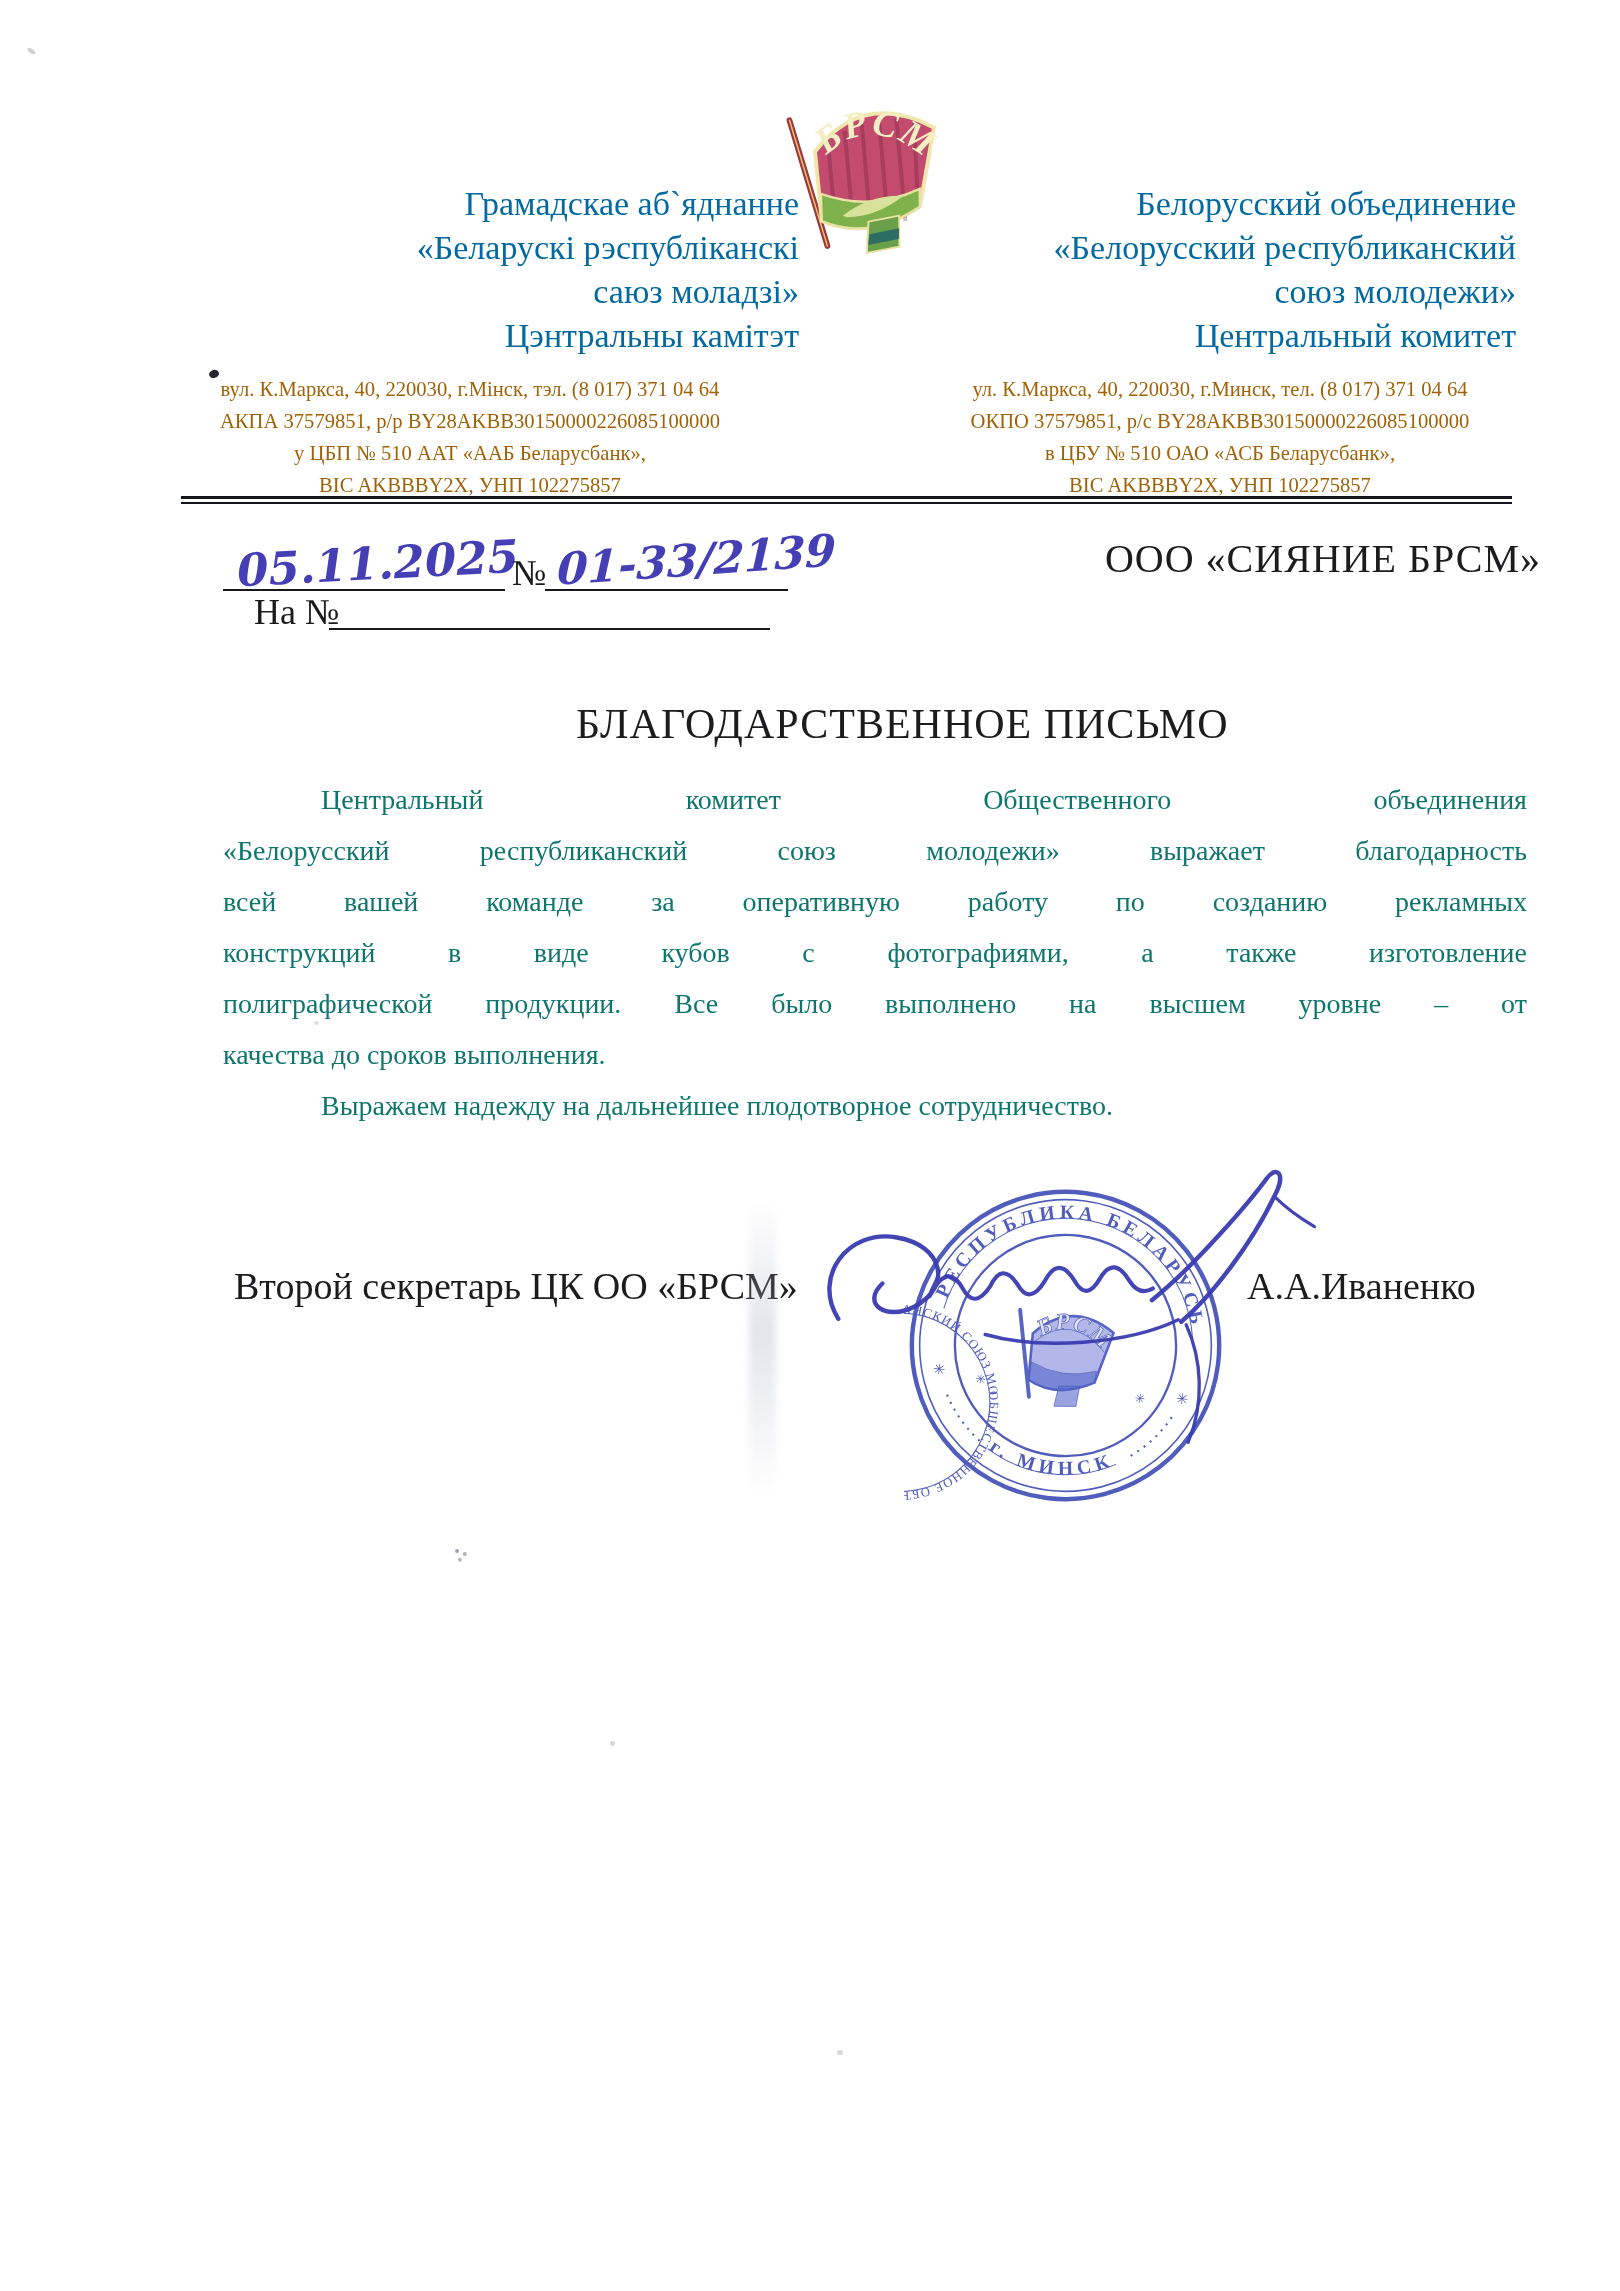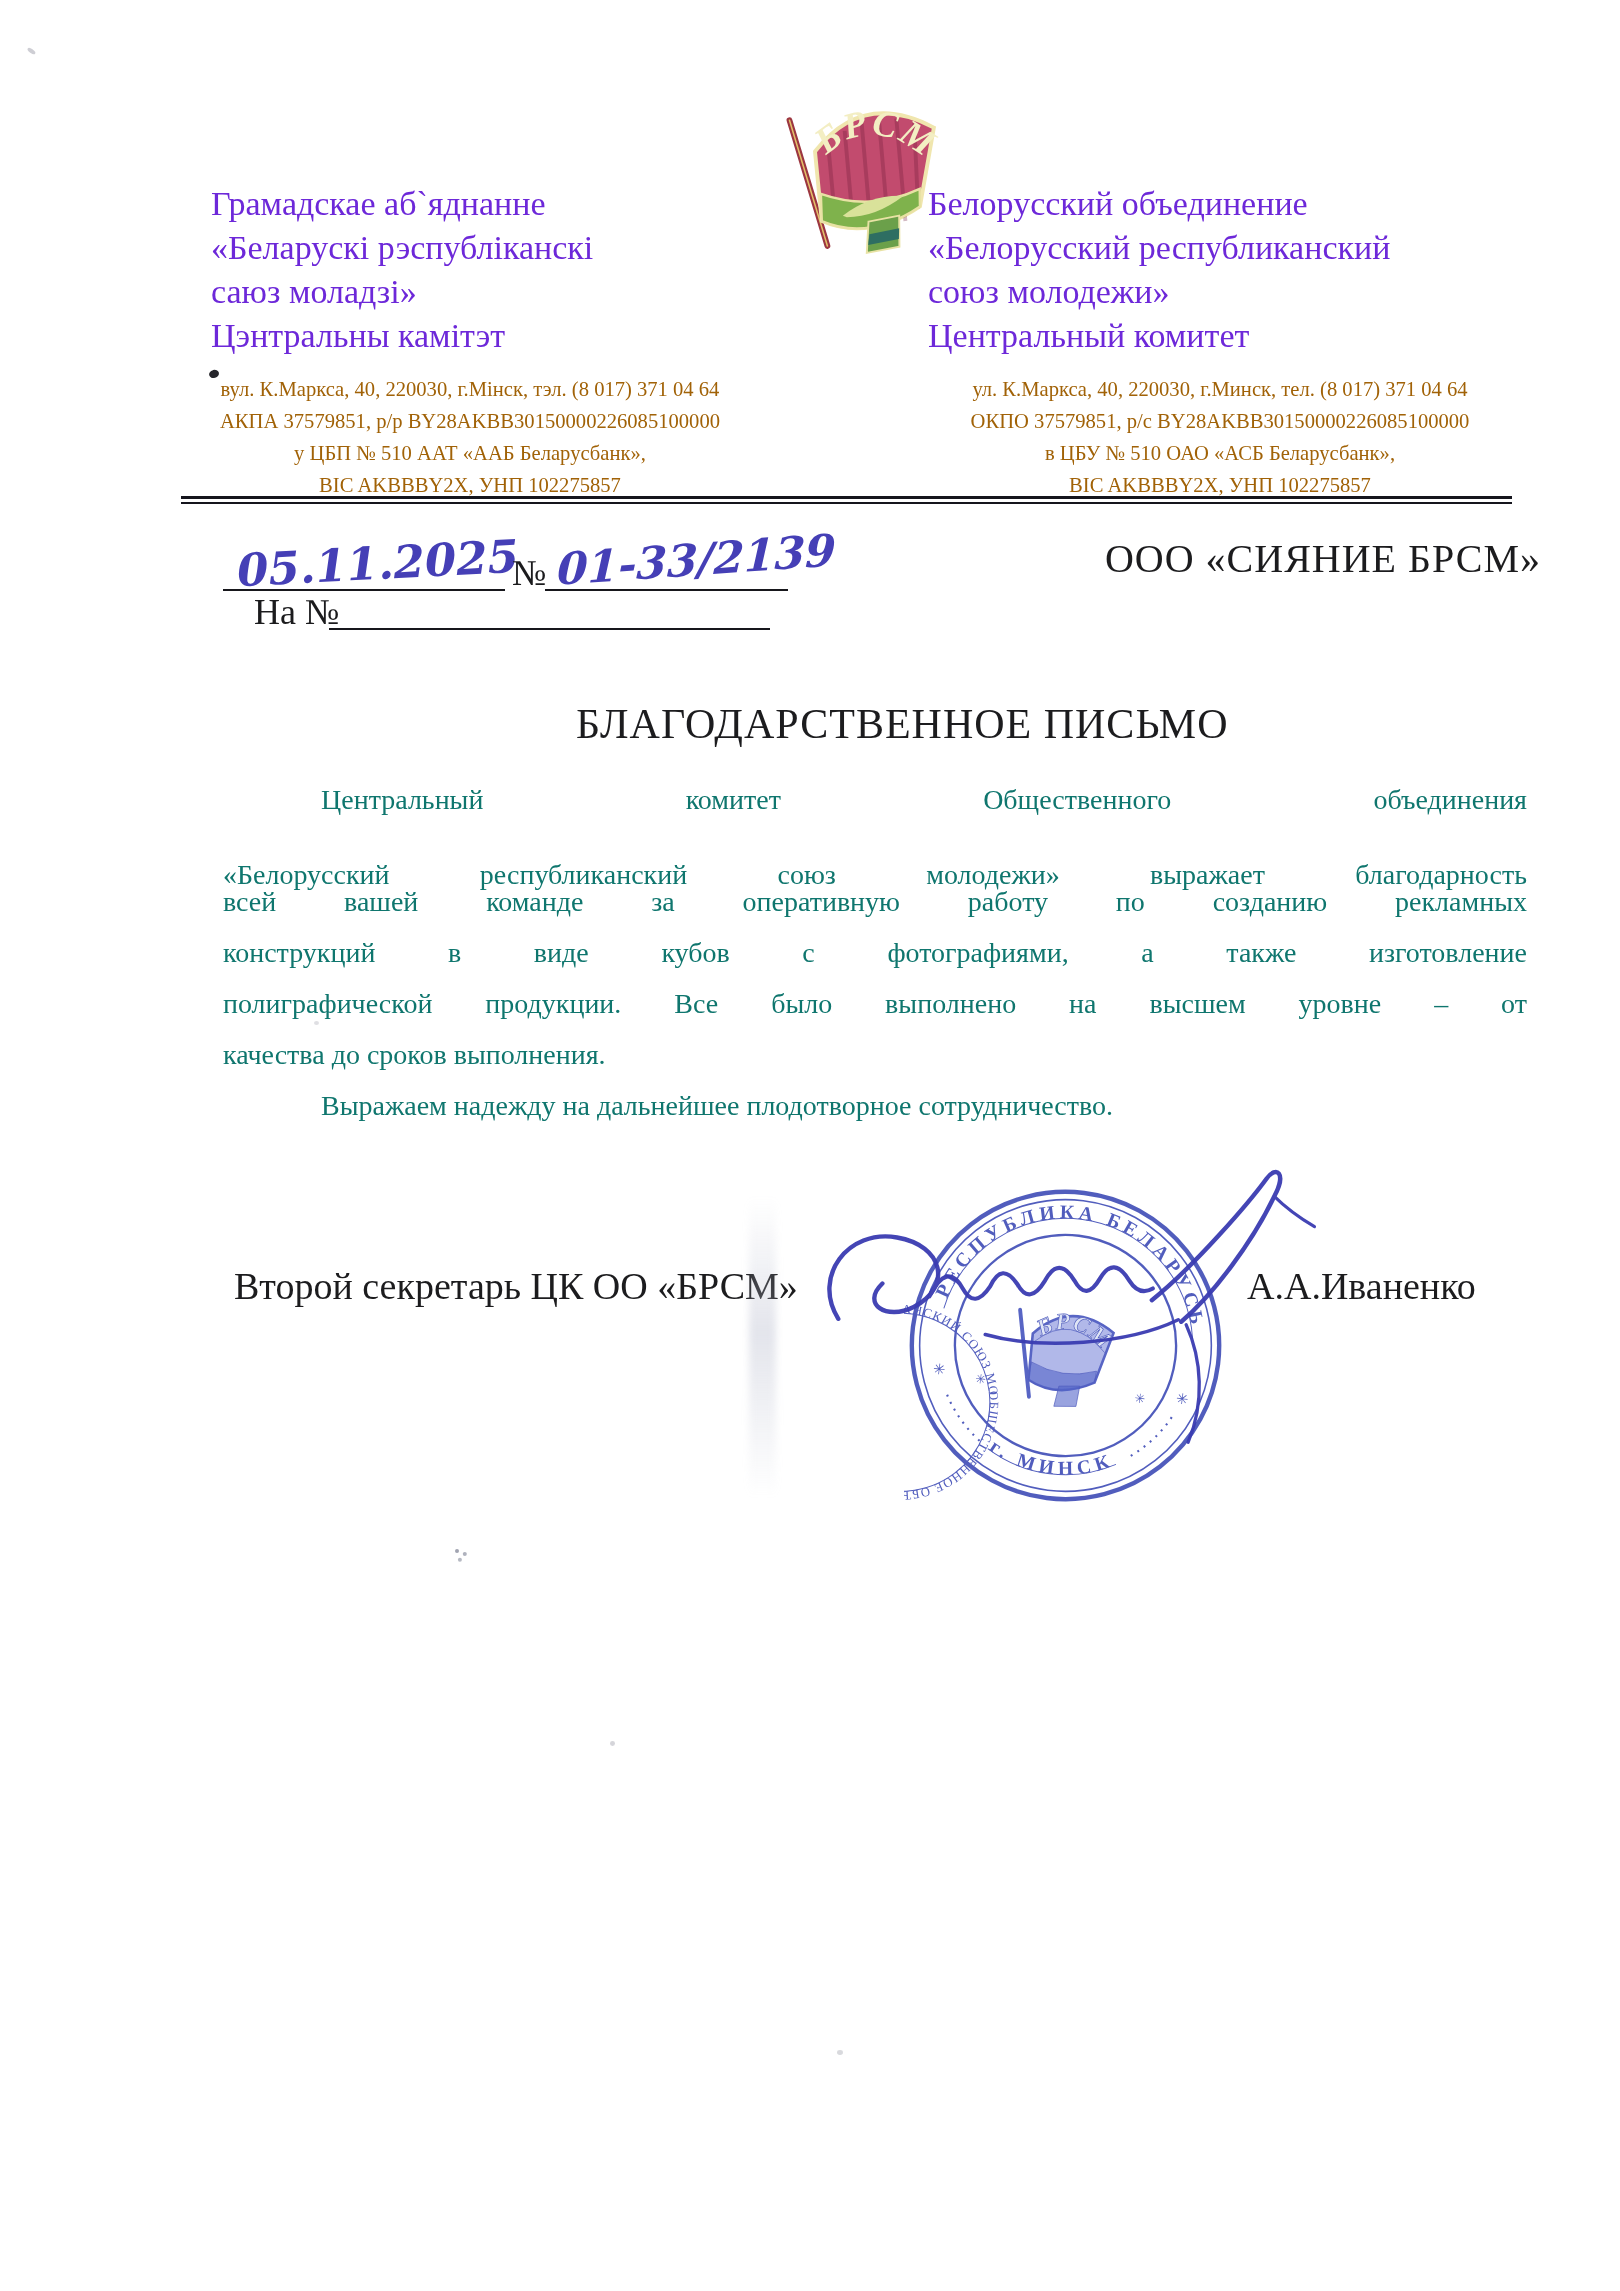--- a/index.html
+++ b/index.html
@@ -1,20 +1,20 @@
 <!DOCTYPE html>
 <html style="--ink_blue: #453fb6; --stamp_blue: #4350b8; --logo_red: #c24b6e; --logo_green: #7fb24c; --logo_cream: #f3eec3;"><head>
 <meta charset="utf-8">
 <style>
   html,body{margin:0;padding:0;background:#e9e9e9;}
   .page{position:relative;width:1620px;height:2292px;background:#ffffff;overflow:hidden;
         font-family:"Liberation Serif","DejaVu Serif",serif;color:#1c1c1e;}
   .abs{position:absolute;}
   
-  .org{font-size:34px;line-height:44px;text-align:left;color:#6d28d9;}
+  .org{font-size:34px;line-height:44px;text-align:right;color:#0369a1;}
   .addr{font-size:20.6px;line-height:32px;text-align:center;color:#a16207;}
   
   .rule{border-top:3.9px solid #15151d;border-bottom:2px solid #15151d;height:2.9px;}
   
   .hand{font-style:italic;font-weight:bold;color:var(--ink_blue,#4a44bb);
         font-family:"DejaVu Serif","Liberation Serif",serif;white-space:nowrap;}
   .uline{border-bottom:2.9px solid #17171c;height:0;}
   .plabel{font-size:36px;color:#1b1b1d;white-space:nowrap;}
   .recipient{font-size:40px;letter-spacing:1px;white-space:nowrap;}
   .title{font-size:42px;letter-spacing:1px;white-space:nowrap;}
@@ -104,21 +104,21 @@
   <div class="abs uline" style="left:545px;top:589px;width:243px;"></div>
 
   <div class="abs plabel" style="left:254px;top:591px;">На №</div>
   <div class="abs uline" style="left:329px;top:628px;width:441px;"></div>
 
   <div class="abs recipient" style="right:79px;top:535px;">ООО «СИЯНИЕ БРСМ»</div>
 
   <div class="abs title" style="left:576px;top:672px;margin-top:28px;">БЛАГОДАРСТВЕННОЕ ПИСЬМО</div>
 
   <div class="abs bline first" style="top:774px;">Центральный комитет Общественного объединения</div>
-  <div class="abs bline" style="top:825px;margin-top:24px;">«Белорусский республиканский союз молодежи» выражает благодарность</div>
+  <div class="abs bline" style="top:825px;">«Белорусский республиканский союз молодежи» выражает благодарность</div>
   <div class="abs bline" style="top:876px;">всей вашей команде за оперативную работу по созданию рекламных</div>
   <div class="abs bline" style="top:927px;">конструкций в виде кубов с фотографиями, а также изготовление</div>
   <div class="abs bline" style="top:978px;">полиграфической продукции. Все было выполнено на высшем уровне – от</div>
   <div class="abs bline plain" style="top:1029px;">качества до сроков выполнения.</div>
   <div class="abs bline plain first" style="top:1080px;">Выражаем надежду на дальнейшее плодотворное сотрудничество.</div>
 
   <div class="abs signoff" style="left:234px;top:1264px;">Второй секретарь ЦК ОО «БРСМ»</div>
   <div class="abs signoff" style="left:1247px;top:1264px;">А.А.Иваненко</div>
 
   <svg class="abs" style="left:904px;top:1184px;opacity:.92;" width="323" height="323" viewBox="0 0 330 330">

